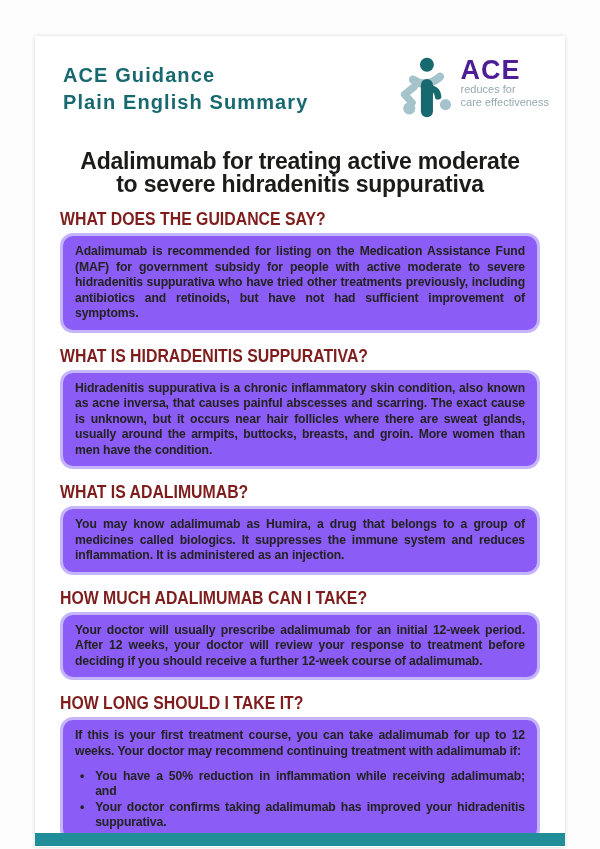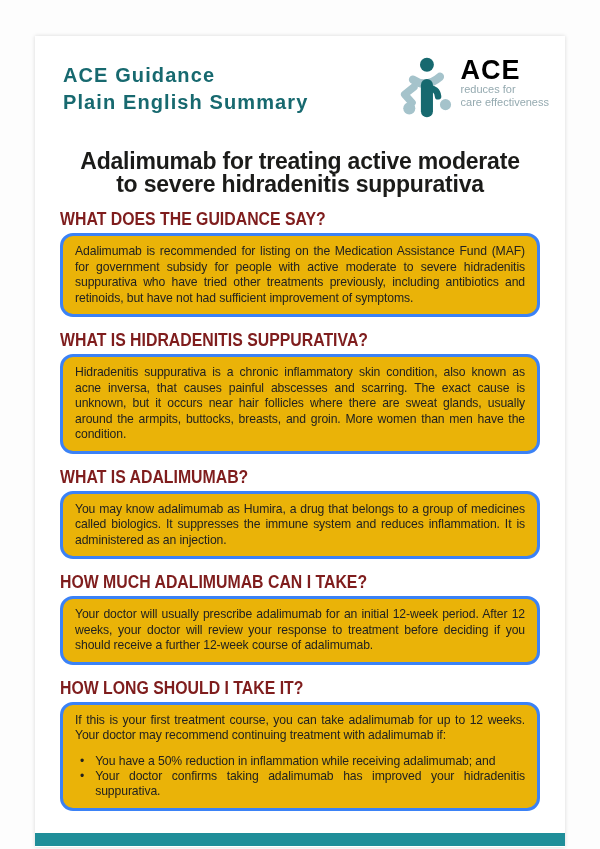--- a/index.html
+++ b/index.html
@@ -14,33 +14,33 @@
     background:#ffffff;
     box-shadow:0 0 4px rgba(0,0,0,.15);
     overflow:hidden;
   }
   
   .hdr{position:relative;padding:26px 22px 0 28px;height:90px;box-sizing:border-box;}
   .hdr-title{font-size:20px;font-weight:bold;color:#17696F;letter-spacing:1.1px;line-height:27px;}
   .logo{position:absolute;top:20px;right:16px;display:flex;align-items:flex-start;gap:9px;}
   .logo svg{display:block;}
   .logo-text{padding-top:2px;}
-  .logo-ace{font-size:27px;font-weight:bold;color:#000000;line-height:25px;letter-spacing:1px;}
+  .logo-ace{font-size:27px;font-weight:bold;color:#4c1d95;line-height:25px;letter-spacing:1px;}
   .logo-tag{font-size:11px;color:#95AAB0;line-height:13px;}
   
   .doc-title{margin:24px 10px 0;text-align:center;font-size:23px;font-weight:bold;color:#1b1b19;line-height:23px;letter-spacing:-0.2px;}
   
   .content{padding:0 25px;}
   .sec h2{margin:13px 0 4px;font-size:18px;font-weight:bold;color:#7f1d1d;line-height:20px;white-space:nowrap;}
   .sec h2 span{display:inline-block;transform:scaleX(.88);transform-origin:0 60%;letter-spacing:0;}
   .box{
-    border:3px solid #3b82f6;border-radius:13px;
-    padding:8px 12px;background:#eab308;
+    border:3px solid #c4b5fd;border-radius:13px;
+    padding:8px 12px;background:#8b5cf6;
     font-size:12.2px;line-height:15.5px;color:#222220;
-    text-align:justify;letter-spacing:-0.1px;
+    text-align:justify;letter-spacing:-0.1px;font-weight:bold;
   }
   .box p{margin:0;}
   .box ul{margin:10px 0 0;padding:0;list-style:none;}
   .box li{display:flex;gap:11px;padding-left:5px;line-height:15.4px;}
   .box li .dot{flex:0 0 auto;}
   .box li .btxt{flex:1;text-align:justify;}
   
   .footer-bar{position:absolute;left:0;right:0;bottom:1px;height:13px;background:#1F8E99;}
 </style>
 </head>

